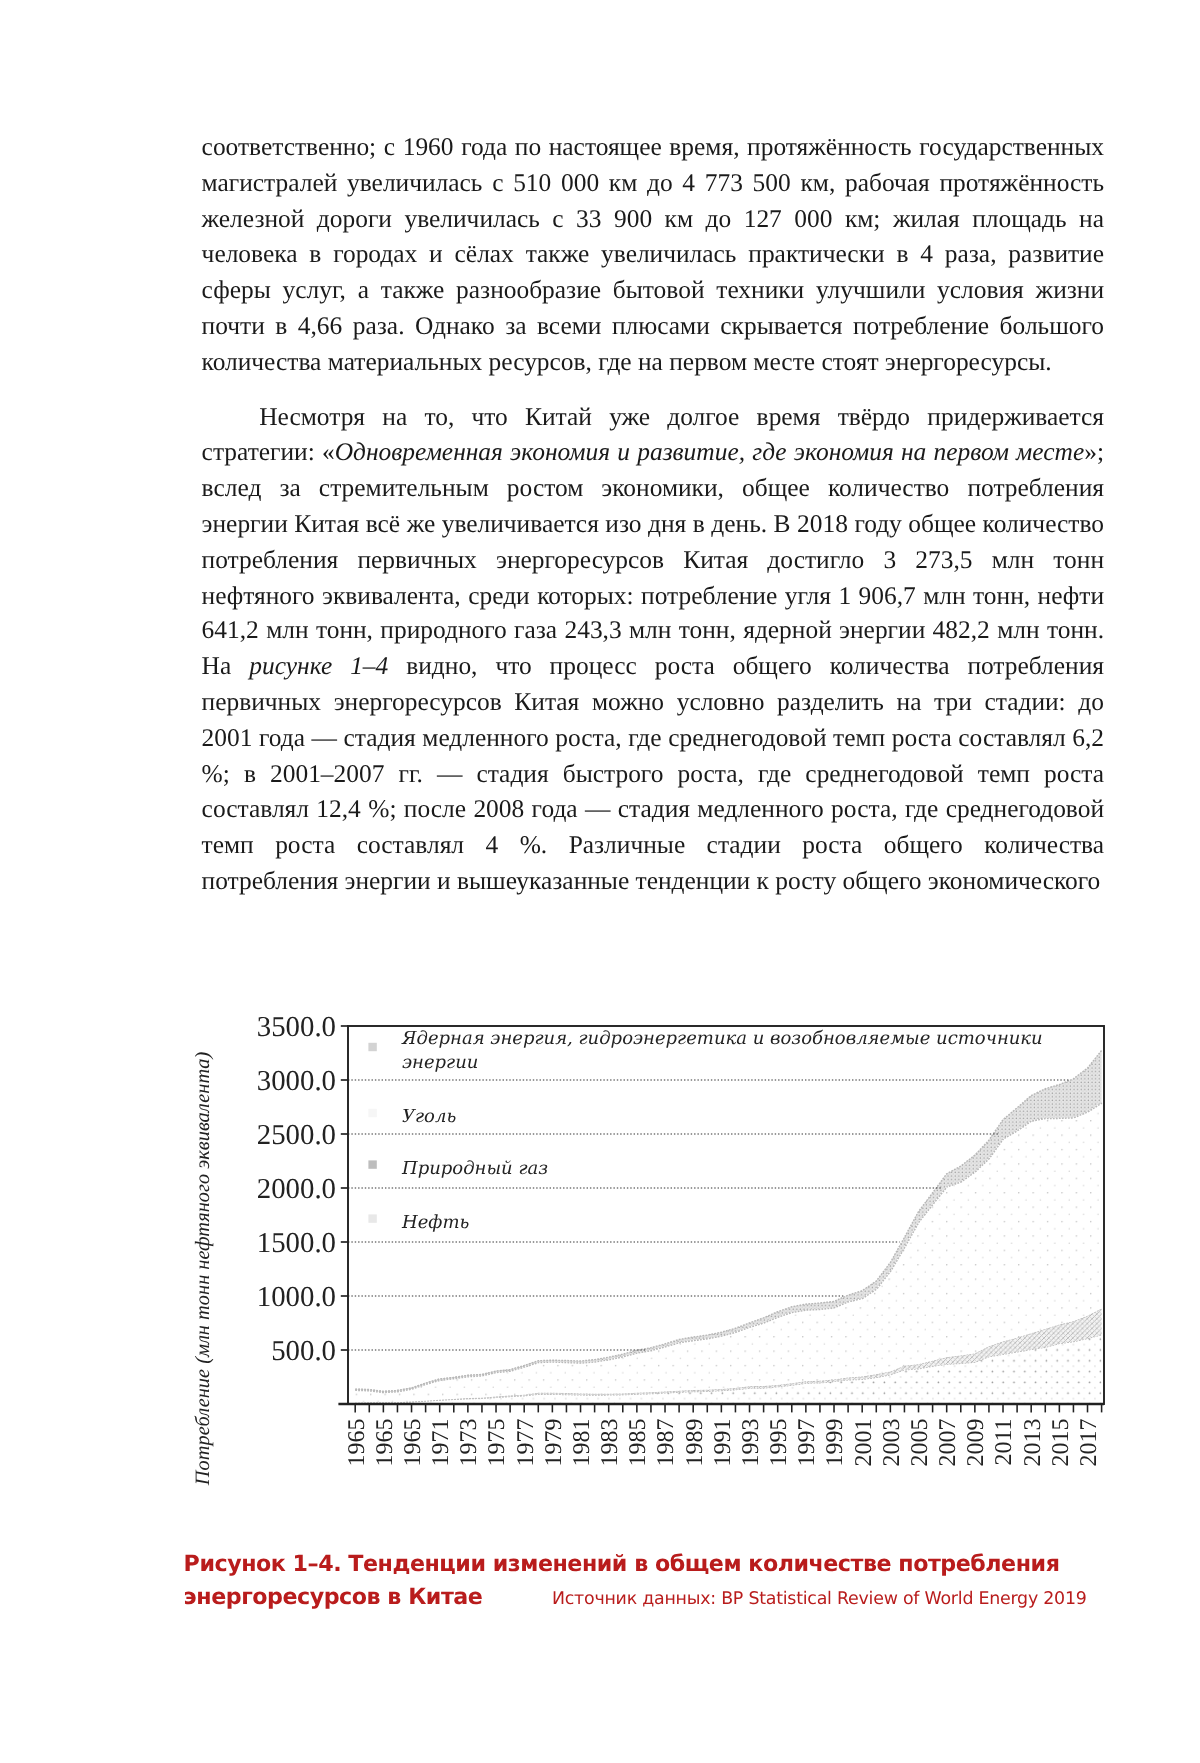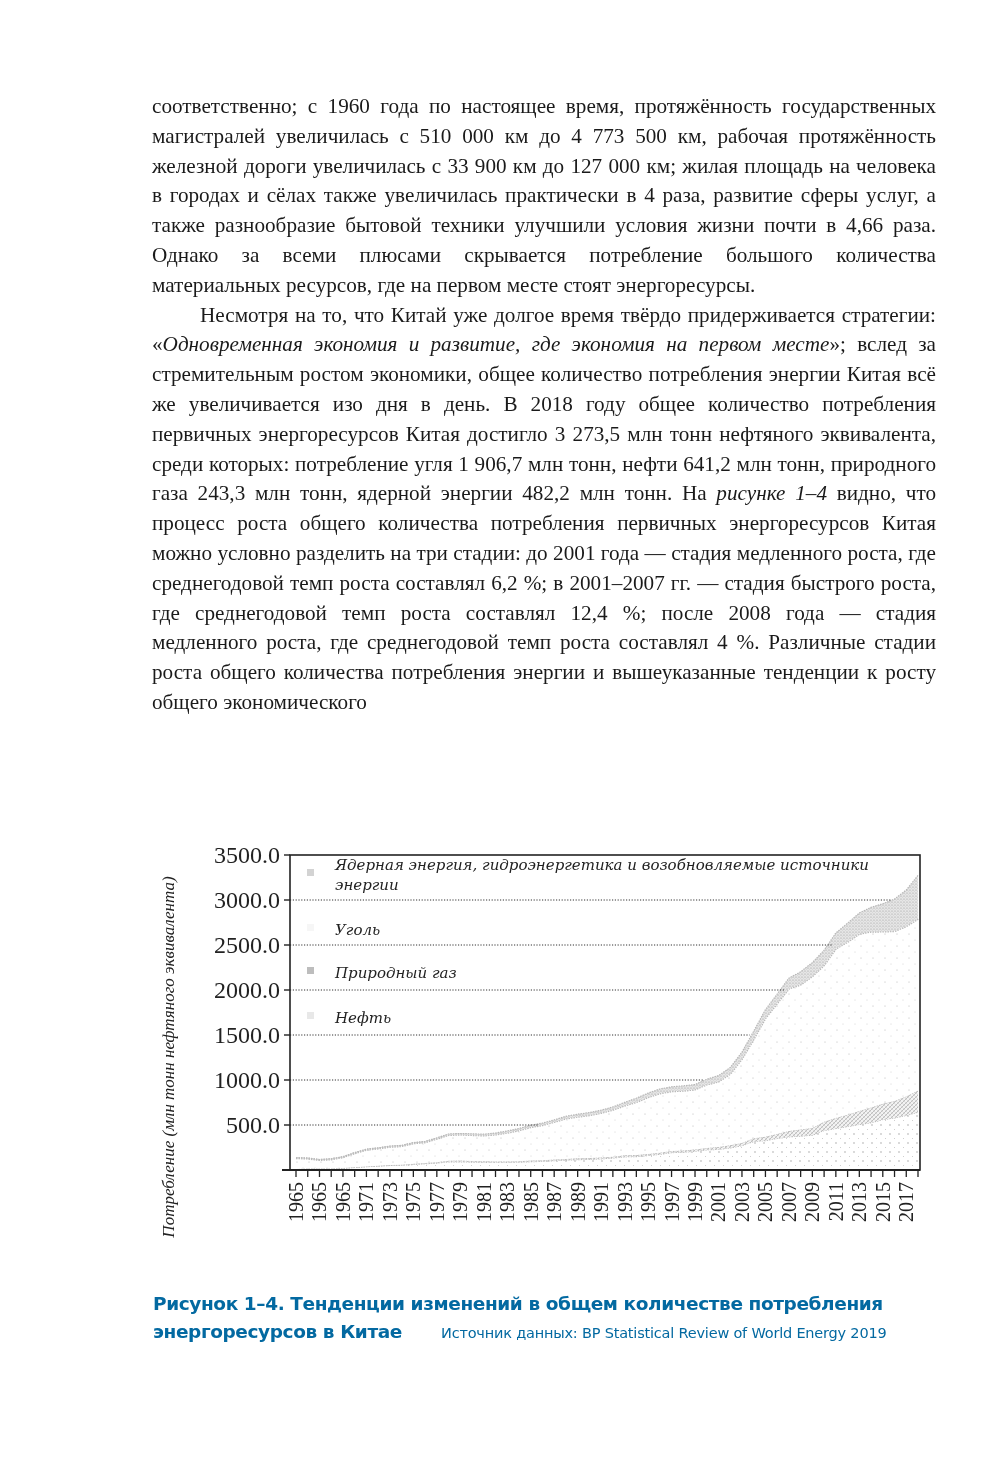--- a/index.html
+++ b/index.html
@@ -3,32 +3,32 @@
 <meta charset="utf-8">
 <style>
   html, body { margin: 0; padding: 0; background: #ffffff; }
   body { width: 1000px; height: 1469px; position: relative; overflow: hidden; }
   .page-text {
     position: absolute; left: 152px; top: 92px; width: 784px;
     font-family: "Liberation Serif", "DejaVu Serif", serif;
     font-size: 21.2px; line-height: 29.8px; color: #1a1a1a;
     text-align: justify;
   }
-  .page-text p { margin: 0; }
+  .page-text p { margin: 16px; }
   .page-text p.indent { text-indent: 48px; }
   .page-text em { }
   .figure { position: absolute; left: 150px; top: 835px; width: 790px; height: 440px; }
   .figure svg { position: absolute; left: 0; top: 0; }
   .caption {
     position: absolute; left: 153px; top: 1290px; width: 790px;
-    font-family: "DejaVu Sans", sans-serif; color: #0369a1;
+    font-family: "DejaVu Sans", sans-serif; color: #b91c1c;
   }
   .caption .title { font-weight: bold; font-size: 18.5px; line-height: 28px; letter-spacing: -0.4px; }
   .caption .row2 { display: flex; align-items: baseline; text-align: center; }
-  .caption .source { font-size: 14.5px; margin-left: 39px; font-weight: normal; letter-spacing: -0.2px; }
+  .caption .source { font-size: 14.5px; margin-left: 58px; font-weight: normal; letter-spacing: -0.2px; }
 </style>
 </head>
 <body>
 
 <div class="page-text">
   <p><span>соответственно; с 1960 года по настоящее время, протяжённость государственных магистралей увеличилась с 510 000 км до 4 773 500 км, рабочая протяжённость железной дороги увеличилась с 33 900 км до 127 000 км; жилая площадь на человека в городах и сёлах также увеличилась практически в 4 раза, развитие сферы услуг, а также разнообразие бытовой техники улучшили условия жизни почти в 4,66 раза. Однако за всеми плюсами скрывается потребление большого количества материальных ресурсов, где на первом месте стоят энергоресурсы.</span></p>
   <p class="indent"><span>Несмотря на то, что Китай уже долгое время твёрдо придерживается стратегии: «</span><em>Одновременная экономия и развитие, где экономия на первом месте</em><span>»; вслед за стремительным ростом экономики, общее количество потребления энергии Китая всё же увеличивается изо дня в день. В 2018 году общее количество потребления первичных энергоресурсов Китая достигло 3 273,5 млн тонн нефтяного эквивалента, среди которых: потребление угля 1 906,7 млн тонн, нефти 641,2 млн тонн, природного газа 243,3 млн тонн, ядерной энергии 482,2 млн тонн. На </span><em>рисунке 1–4</em><span> видно, что процесс роста общего количества потребления первичных энергоресурсов Китая можно условно разделить на три стадии: до 2001 года — стадия медленного роста, где среднегодовой темп роста составлял 6,2 %; в 2001–2007 гг. — стадия быстрого роста, где среднегодовой темп роста составлял 12,4 %; после 2008 года — стадия медленного роста, где среднегодовой темп роста составлял 4 %. Различные стадии роста общего количества потребления энергии и вышеуказанные тенденции к росту общего экономического</span></p>
 </div>
 
 <div class="figure">

